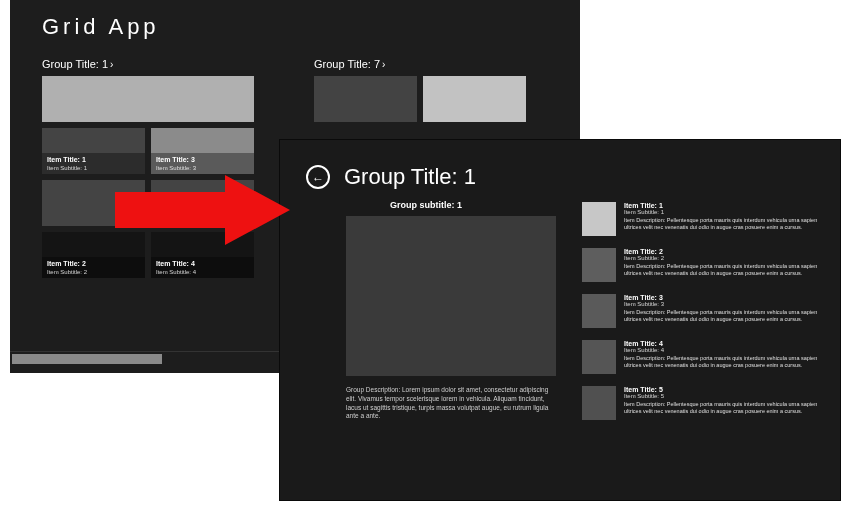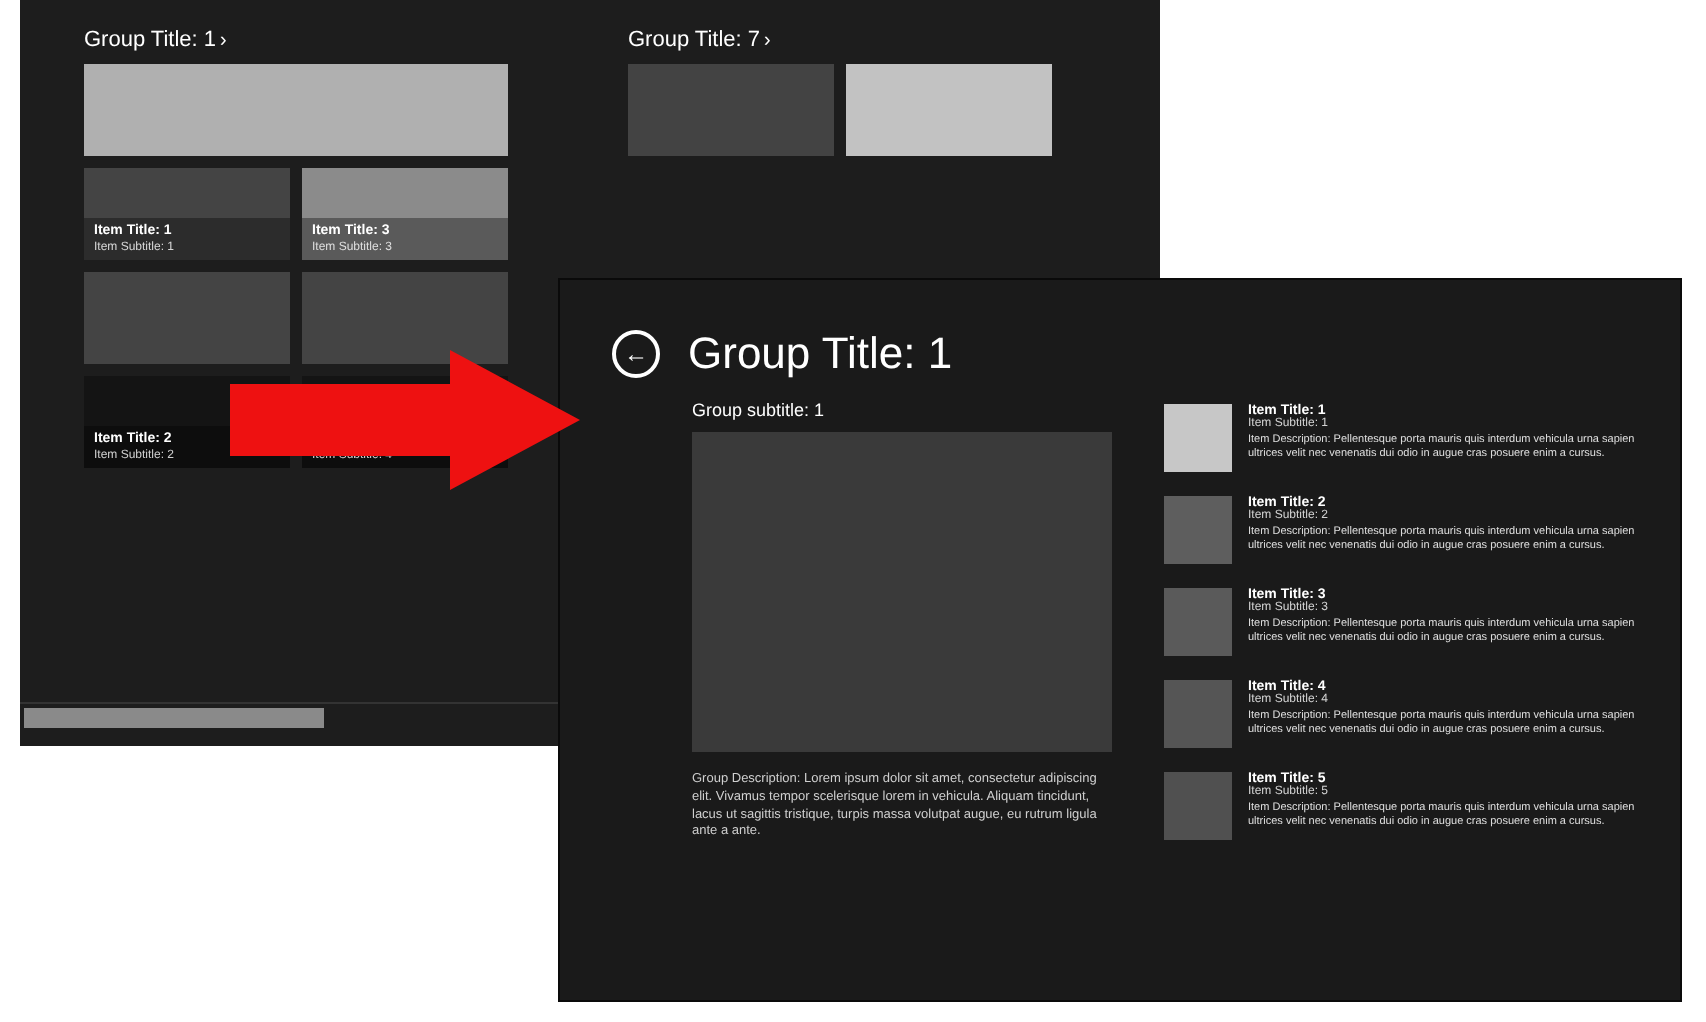--- a/index.html
+++ b/index.html
@@ -120,22 +120,23 @@
     font-size: 22px;
     font-weight: 300;
   }
   .front-body {
     display: flex;
     gap: 26px;
     padding-left: 40px;
   }
   .front-left { width: 210px; }
   .front-sub {
-    font-size: 9px; font-weight: 400;
+    font-size: 9px; font-weight: 700;
     margin-bottom: 6px;
+    margin-left: 44px;
   }
   .big-img {
     width: 210px; height: 160px;
     background: #3a3a3a;
     margin-bottom: 10px;
   }
   .front-desc {
     font-size: 6.5px; line-height: 1.35;
     color: #cfcfcf;
     max-width: 210px;
@@ -168,20 +169,21 @@
     position: absolute;
     left: 115px; top: 175px;
     width: 175px; height: 70px;
     pointer-events: none;
   }
 </style>
 </head>
 <body>
 
 <div class="win-back">
+  <div class="app-title">Grid   App</div>
 
   <div class="groups">
 
     <div class="group">
       <div class="group-header">
         <span>Group Title: 1</span>
         <span class="chev">›</span>
       </div>
       <div class="group1-grid">
         <div class="tile hero"></div>

